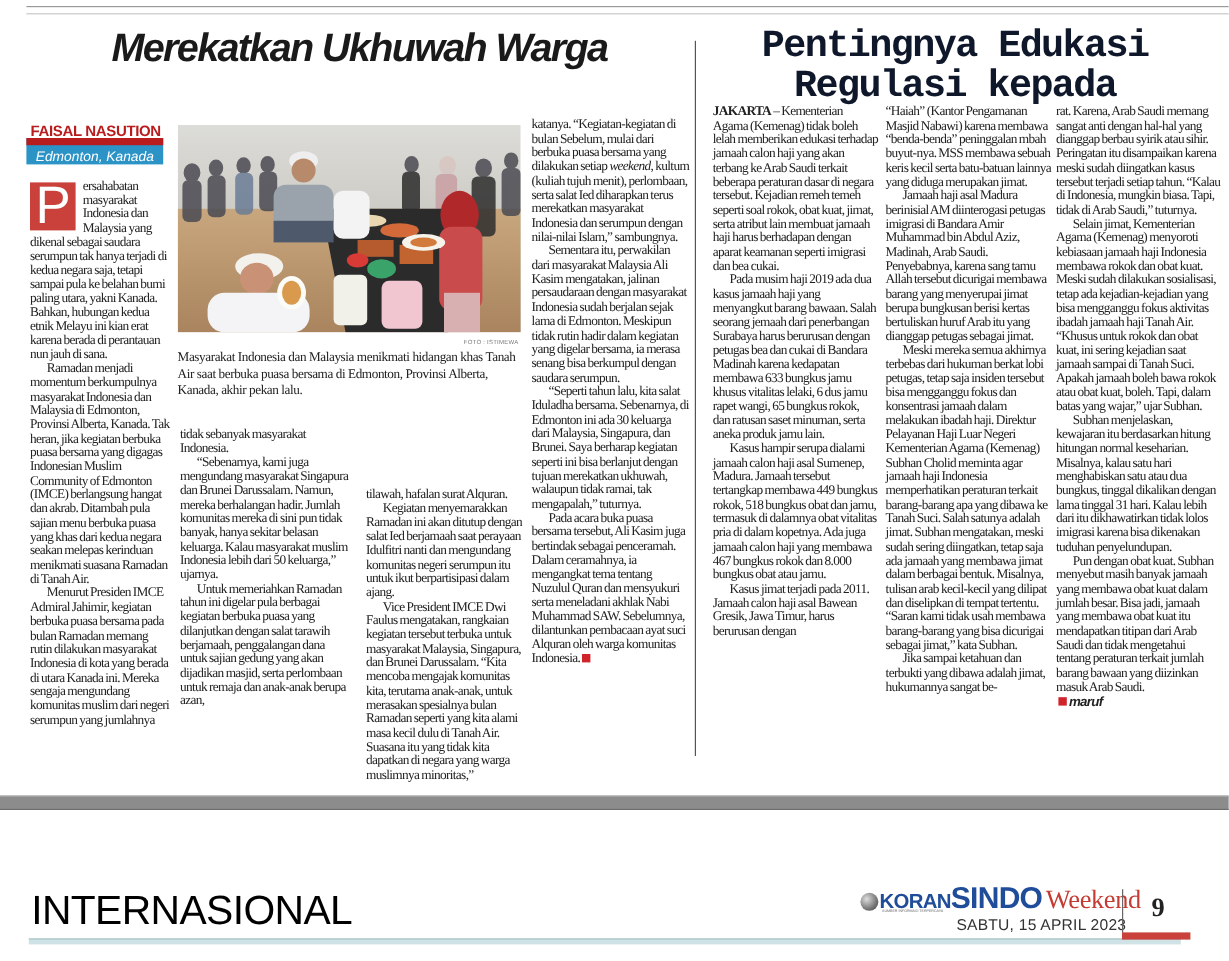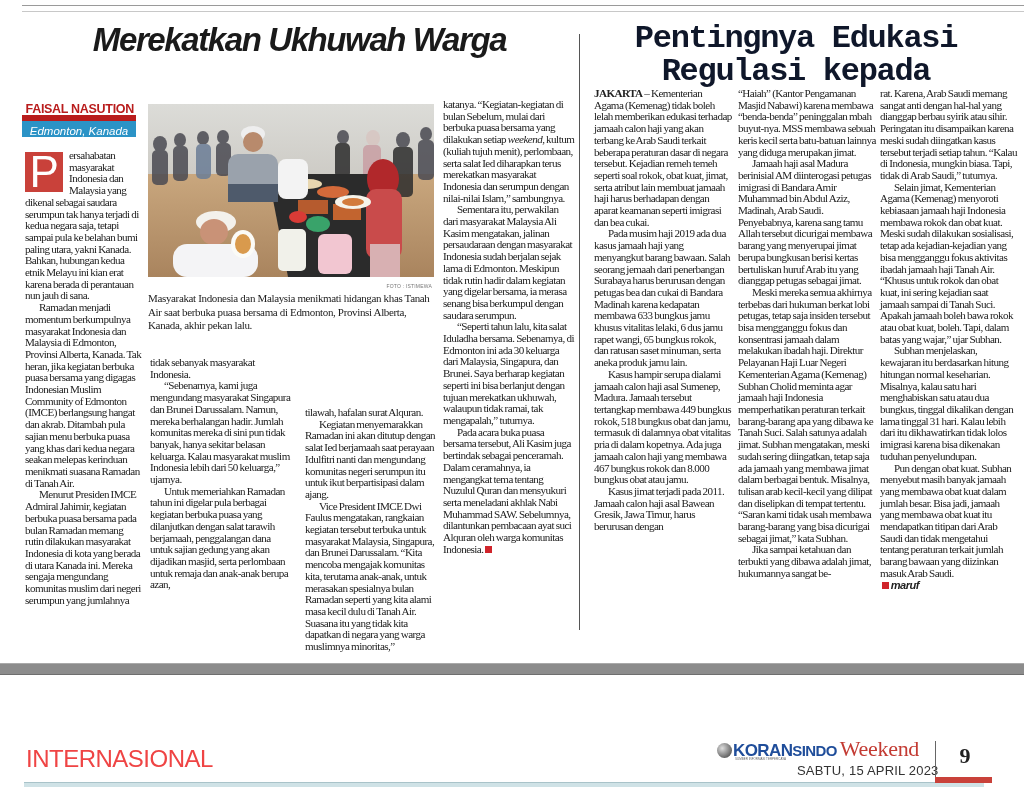--- a/index.html
+++ b/index.html
@@ -15,26 +15,26 @@
   .fotocredit{left:380px;top:283px;width:52px;font-family:"Liberation Sans",sans-serif;font-size:5px;color:#777;text-align:right;letter-spacing:0.2px;}
   .caption{left:148px;top:292px;width:290px;font-family:Liberation Serif, serif;font-size:11px;line-height:13.5px;color:#222;letter-spacing:-0.35px;}
   .col{font-size:11.1px;line-height:11.7px;letter-spacing:-0.55px;color:#222;word-spacing:-0.5px;}
   .col p{margin:0;}
   .col p.ind{text-indent:14px;}
   .dropcap{float:left;width:38px;height:40px;background:#c9413a;color:#fff;font-family:"Liberation Sans",sans-serif;font-size:44px;line-height:40px;text-align:center;margin:2px 6px 2px 0;}
   .vline{left:579px;top:34px;width:1px;height:596px;background:#555;}
   .endmark{display:inline-block;width:7px;height:7px;background:#d0242b;margin-left:2px;vertical-align:0;}
   .author{font-family:"Liberation Sans",sans-serif;font-weight:bold;font-style:italic;}
   .greybar{left:0;top:663px;width:1024px;height:10px;background:#8c8c8c;border-top:1px solid #aaa;border-bottom:1px solid #6e6e6e;}
-  .section{left:26px;top:742px;font-family:"Liberation Sans",sans-serif;font-size:24px;color:#ef4444;letter-spacing:-0.5px;line-height:34px;}
+  .section{left:26px;top:742px;font-family:"Liberation Sans",sans-serif;font-size:34px;color:#000000;letter-spacing:-0.5px;line-height:34px;}
   .bottomrule{left:24px;top:782px;width:960px;height:4px;background:#cfe2e6;border-top:1px solid #a9c3c9;}
   .logo{left:717px;top:740px;font-family:"Liberation Sans",sans-serif;font-weight:bold;font-size:17px;line-height:18px;letter-spacing:-0.6px;}
   .logo .globe{display:inline-block;width:15px;height:15px;border-radius:50%;background:radial-gradient(circle at 35% 35%,#ddd,#666 70%);vertical-align:-2px;margin-right:1px;}
   .logo .koran{color:#1f4d9a;}
-  .logo .sindo{color:#1f4d9a;font-size:15px;}
+  .logo .sindo{color:#1f4d9a;font-size:25px;}
   .logo .wk{color:#c33b33;font-family:"Liberation Serif",serif;font-weight:normal;font-size:22px;letter-spacing:-0.3px;margin-left:3px;}
   .tagline{left:735px;top:757px;font-family:"Liberation Sans",sans-serif;font-size:3px;color:#666;}
   .date{left:797px;top:763px;font-family:"Liberation Sans",sans-serif;font-size:13px;color:#333;letter-spacing:0.2px;}
   .pgdiv{left:935px;top:741px;width:1px;height:37px;background:#666;}
   .pagenum{left:936px;top:741px;width:58px;text-align:center;font-family:"Liberation Serif",serif;font-weight:bold;font-size:22px;line-height:30px;color:#222;}
   .pagebar{left:935px;top:777px;width:57px;height:6px;background:#c9413a;}
 </style>
 </head>
 <body>
 

